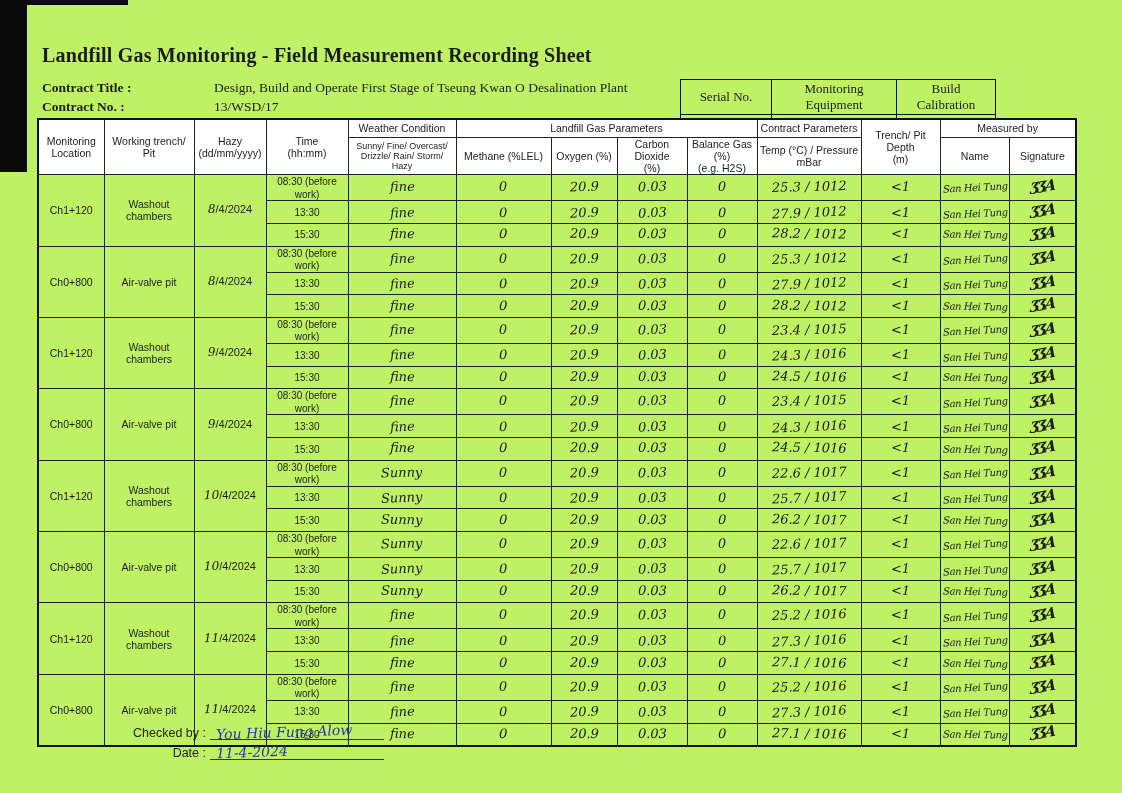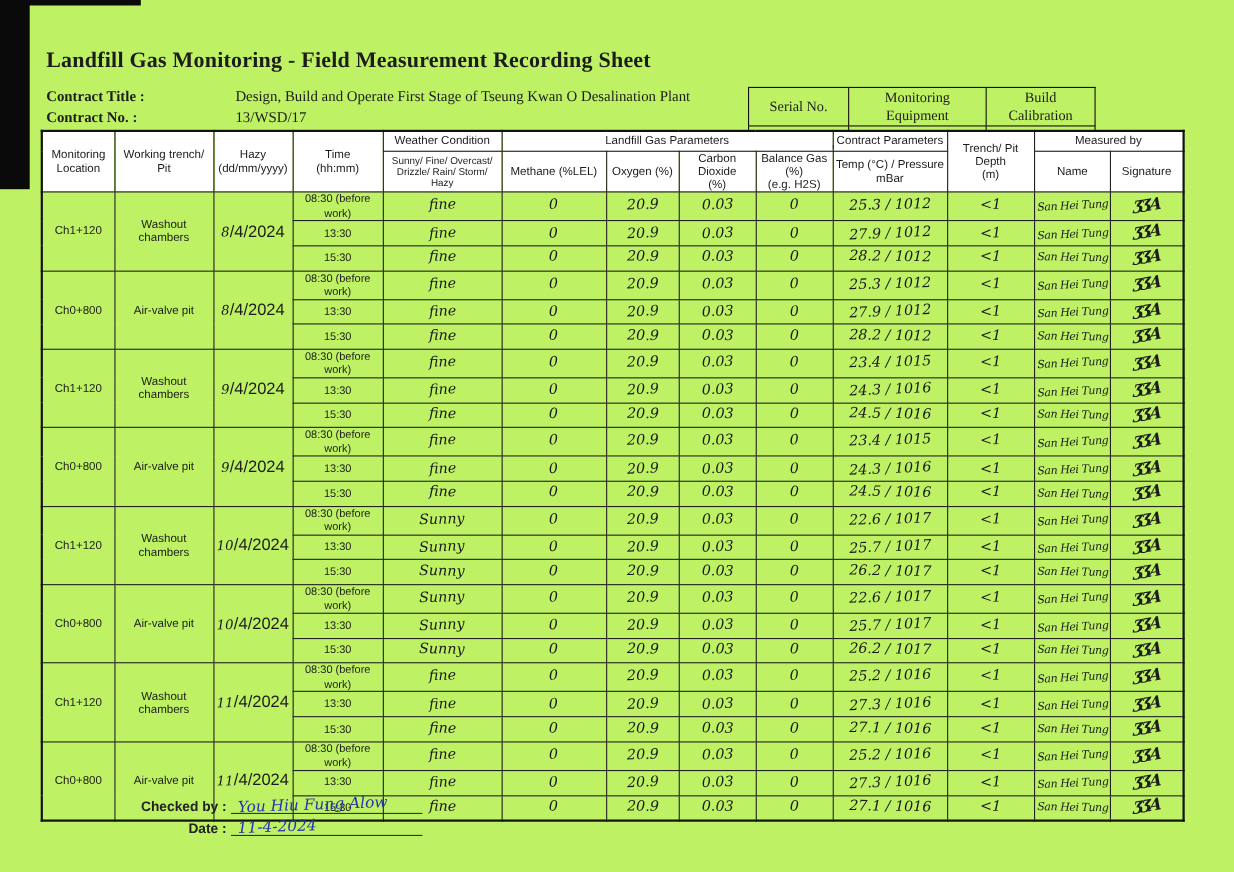--- a/index.html
+++ b/index.html
@@ -35,26 +35,26 @@
 
   .hw{font-family:"DejaVu Serif",serif;font-style:italic;color:#17171a;font-size:13px;
       display:inline-block;transform:rotate(-1.5deg);white-space:nowrap;}
   tbody tr:nth-child(3n) .hw{transform:rotate(1deg);}
   tbody tr:nth-child(3n+2) .hw{transform:rotate(-2.5deg) translateY(1px);}
   .hw-small{font-size:12px;}
   .hw-name{font-size:10px;letter-spacing:-0.4px;transform:rotate(-3deg);}
   .sig{font-family:"DejaVu Serif",serif;font-style:italic;font-weight:bold;font-size:15px;
        letter-spacing:-2.5px;display:inline-block;transform:rotate(-10deg) skewX(-12deg);}
   .printed-time{font-size:10px;}
-  .datecell .printed{font-size:15px;}
+  .datecell .printed{font-size:11px;}
 
   
   .footer{position:absolute;left:128px;top:722px;font-size:12.5px;color:#222;}
   .footer .row{display:flex;align-items:flex-end;margin-bottom:2px;}
-  .footer .flabel{display:inline-block;text-align:right;padding-right:4px;font-weight:bold;}
+  .footer .flabel{display:inline-block;text-align:right;padding-right:4px;}
   .footer .flabel.l1{width:78px;}
   .footer .flabel.l2{width:78px;}
   .fline{display:inline-block;width:168px;border-bottom:1.5px solid #333;text-align:left;
          padding-left:6px;height:17px;}
   .blue-hw{font-family:"DejaVu Serif",serif;font-style:italic;color:#2733ae;font-size:14px;
            display:inline-block;transform:rotate(-2deg) translateY(2px);white-space:nowrap;}
 </style>
 </head>
 <body>
 

